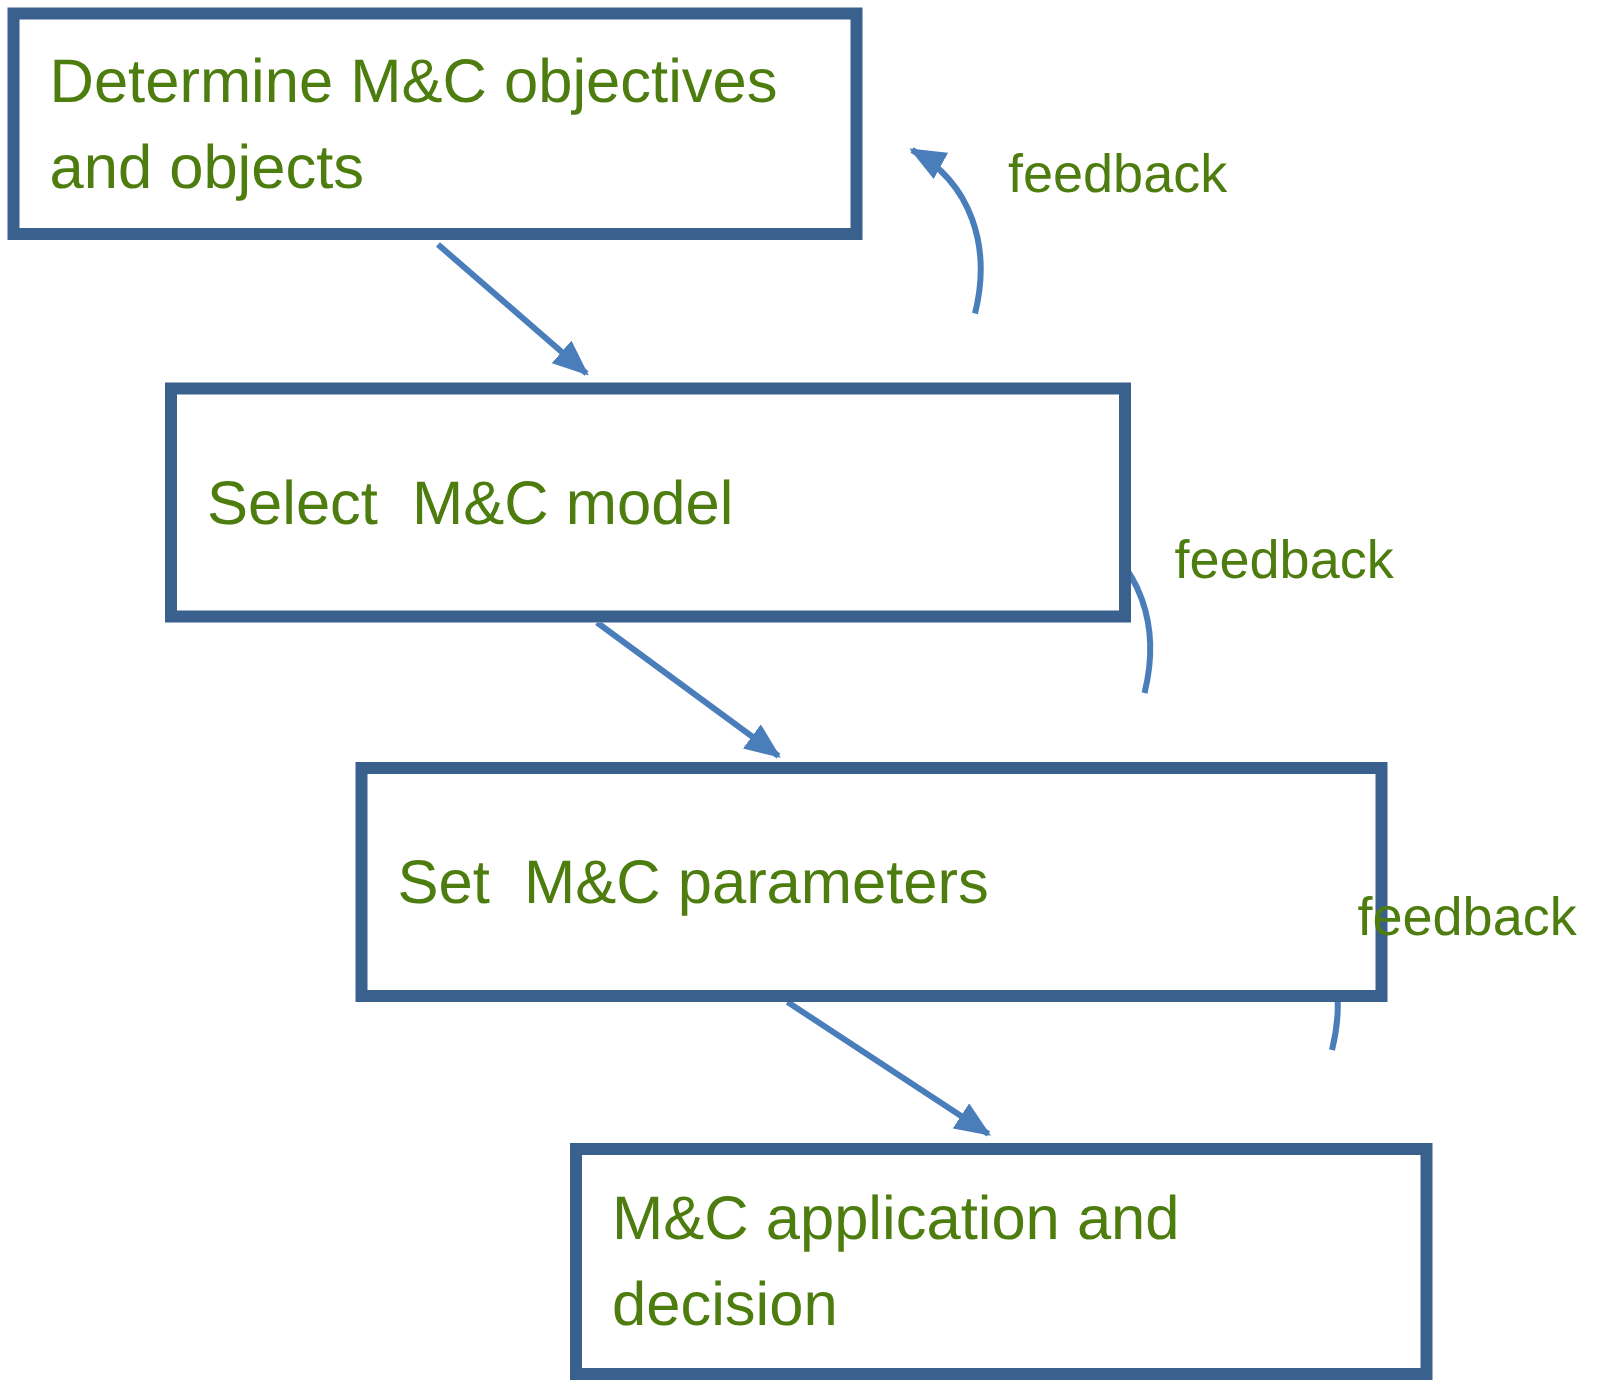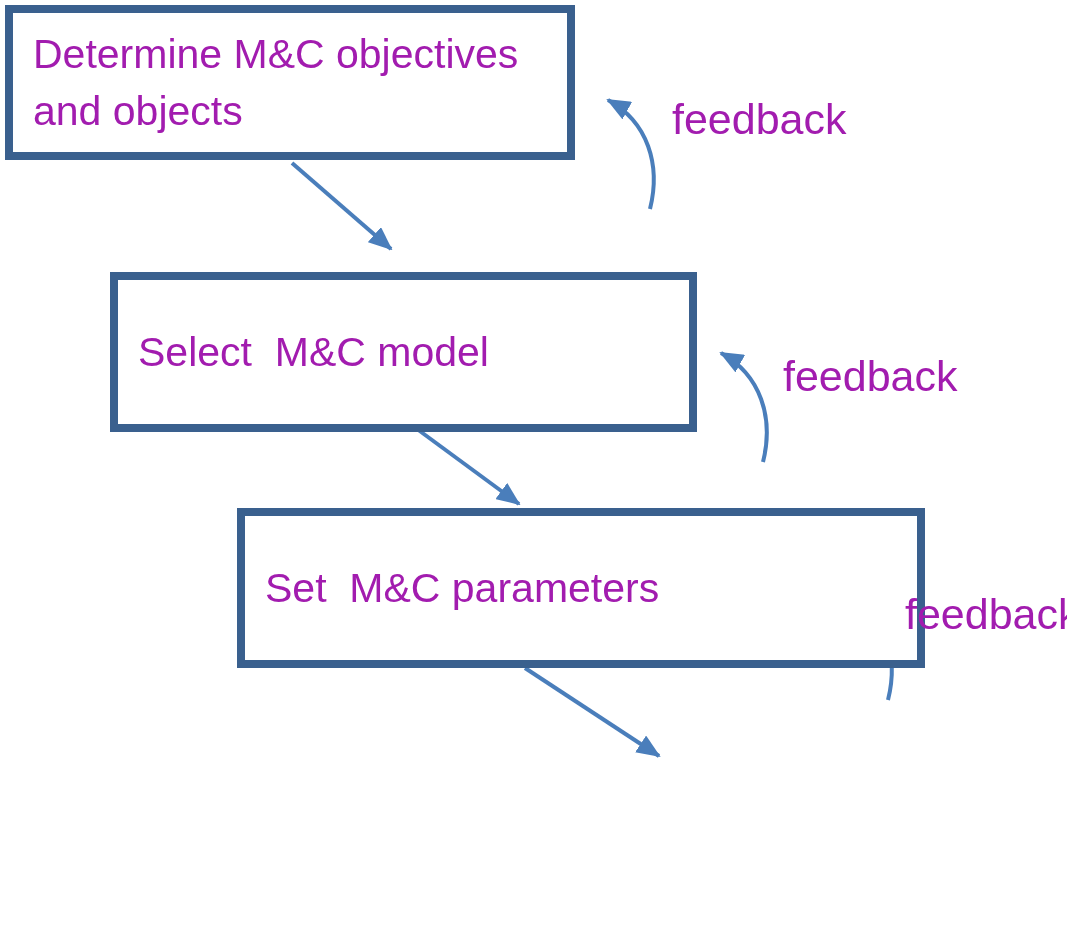--- a/index.html
+++ b/index.html
@@ -3,21 +3,21 @@
 <meta charset="utf-8">
 <style>
   html, body { margin: 0; padding: 0; background: #ffffff; }
   .canvas {
     position: relative;
     width: 1067px;
     height: 925px;
     background: #ffffff;
     overflow: hidden;
     font-family: "Liberation Sans", sans-serif;
-    color: #a21caf;
+    color: #4d7c0f;
   }
   .arrow-layer {
     position: absolute;
     left: 0; top: 0;
     width: 1067px; height: 925px;
   }
   .flow-line {
     fill: none;
     stroke: #4a7ebb;
     stroke-width: 4;
@@ -28,26 +28,26 @@
     background: #ffffff;
     border: 8px solid #3a608e;
     display: flex;
     align-items: center;
     font-size: 41px;
     line-height: 1.39;
     padding: 0 30px 0 20px;
   }
   .node span { white-space: pre-wrap; }
   .node-1 { left: 5px;   top: 5px;   width: 570px; height: 155px; }
-  .node-2 { left: 110px; top: 272px; width: 587px; height: 160px; align-items: center; }
+  .node-2 { left: 110px; top: 255px; width: 644px; height: 160px; align-items: center; }
   .node-3 { left: 237px; top: 508px; width: 688px; height: 160px; }
   .node-4 { left: 380px; top: 762px; width: 575px; height: 158px; }
   .fb-label {
     position: absolute;
-    font-size: 43px;
+    font-size: 36px;
     line-height: 1.1;
     white-space: nowrap;
   }
   .fb-1 { left: 672px; top: 96px; }
   .fb-2 { left: 783px; top: 353px; }
   .fb-3 { left: 905px; top: 591px; }
 </style>
 </head>
 <body>
 
@@ -74,18 +74,21 @@
   </div>
 
   <div class="node node-2">
     <span>Select  M&amp;C model</span>
   </div>
 
   <div class="node node-3">
     <span>Set  M&amp;C parameters</span>
   </div>
 
+  <div class="node node-4">
+    <span>M&amp;C application and decision</span>
+  </div>
 
   <div class="fb-label fb-1">feedback</div>
   <div class="fb-label fb-2">feedback</div>
   <div class="fb-label fb-3">feedback</div>
 
 </div>
 
 </body></html>

